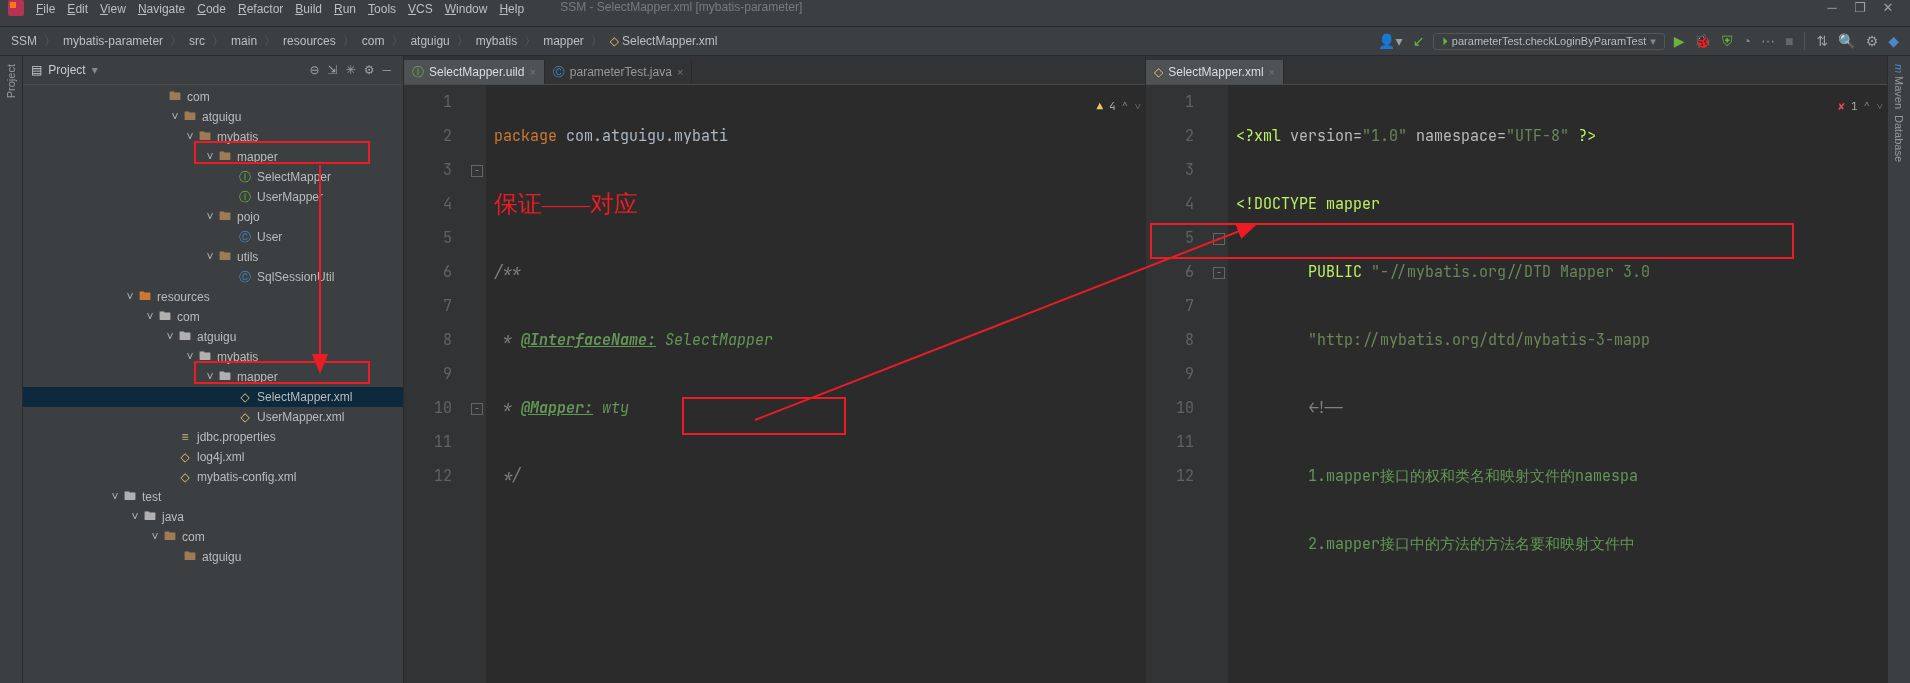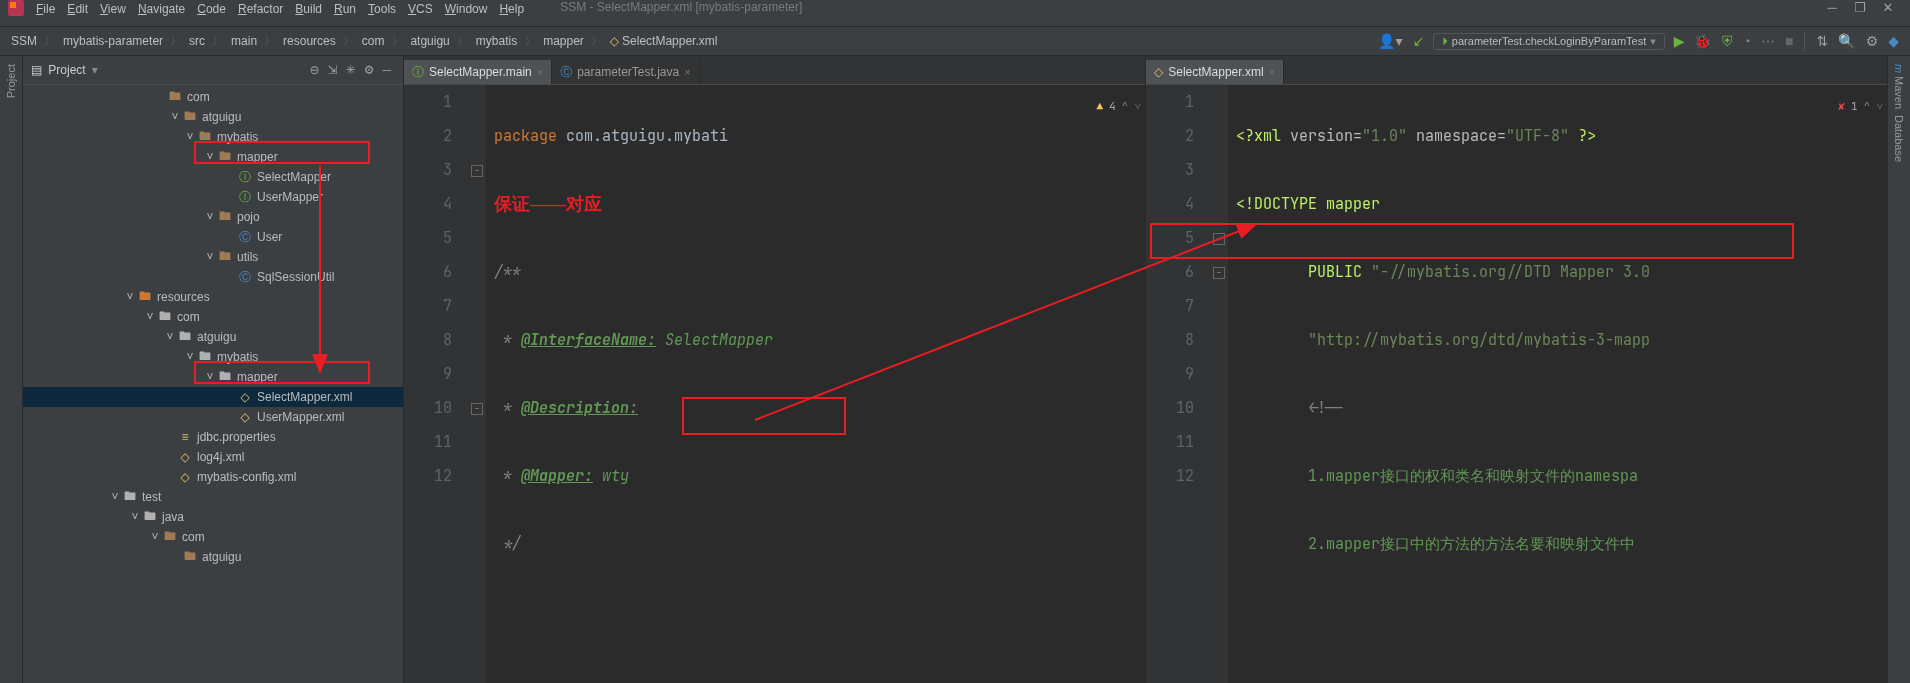--- a/index.html
+++ b/index.html
@@ -83,21 +83,21 @@
 .kw{color:var(--orange)}
 .cm{color:var(--comment);font-style:italic}
 .jdtag{color:#629755;font-style:italic;text-decoration:underline;font-weight:bold}
 .jdval{color:#629755;font-style:italic}
 .xmlkw{color:#bef264}
 .xmlattr{color:#bababa}
 .xmlstr{color:#6a8759}
 .xmlcm{color:#808080}
 .greenhint{color:#629755}
 .redbox{position:absolute;border:2px solid var(--red);pointer-events:none}
-.redtext{color:var(--red);font-weight:bold;font-family:SimSun,serif;font-size:18px}
+.redtext{color:var(--red);font-weight:normal;font-family:SimSun,serif;font-size:24px}
 svg.arrow{position:absolute;pointer-events:none;z-index:50}
 </style>
 </head>
 <body>
 
 <div class="titlebar">
   <div class="logo"></div>
   <div id="menubar" style="display:flex">
       <div class="menu-item"><span class="ul">F</span>ile</div>
       <div class="menu-item"><span class="ul">E</span>dit</div>
@@ -307,21 +307,21 @@
         </div>
       </div>
   </div>
 
   <div class="editors">
 
     <div class="editor">
       <div class="tabbar" id="ltabs">
           <div class="tab active">
             <span class="ticon intf">Ⓘ</span>
-            <span>SelectMapper.main</span>
+            <span>SelectMapper.uild</span>
             <span class="close">×</span>
           </div>
           <div class="tab">
             <span class="ticon cls">Ⓒ</span>
             <span>parameterTest.java</span>
             <span class="close">×</span>
           </div>
         </div>
       <div class="codewrap">
         <div class="corner"><span style="color:#f2c55c">▲</span>4 <span style="color:#888">^ ˅</span></div>
@@ -341,21 +341,20 @@
           </div>
         <div class="foldcol">
           <div class="foldmark" style="top:80px">-</div>
           <div class="foldmark" style="top:318px">-</div>
         </div>
         <div class="code" id="lcode">
 <div><span class="kw">package</span> <span>com.atguigu.mybati</span></div>
 <div><span class="redtext">保证——对应</span></div>
 <div><span class="cm">/**</span></div>
 <div><span class="cm"> * </span><span class="jdtag">@InterfaceName:</span> <span class="jdval">SelectMapper</span></div>
-<div><span class="cm"> * </span><span class="jdtag">@Description:</span></div>
 <div><span class="cm"> * </span><span class="jdtag">@Mapper:</span> <span class="jdval">wty</span></div>
 <div><span class="cm"> </span><span class="cm">*/</span></div>
 <div></div>
 
 
 
         </div>
 
         <div class="redbox" style="left:278px;top:312px;width:160px;height:34px"></div>
       </div>

